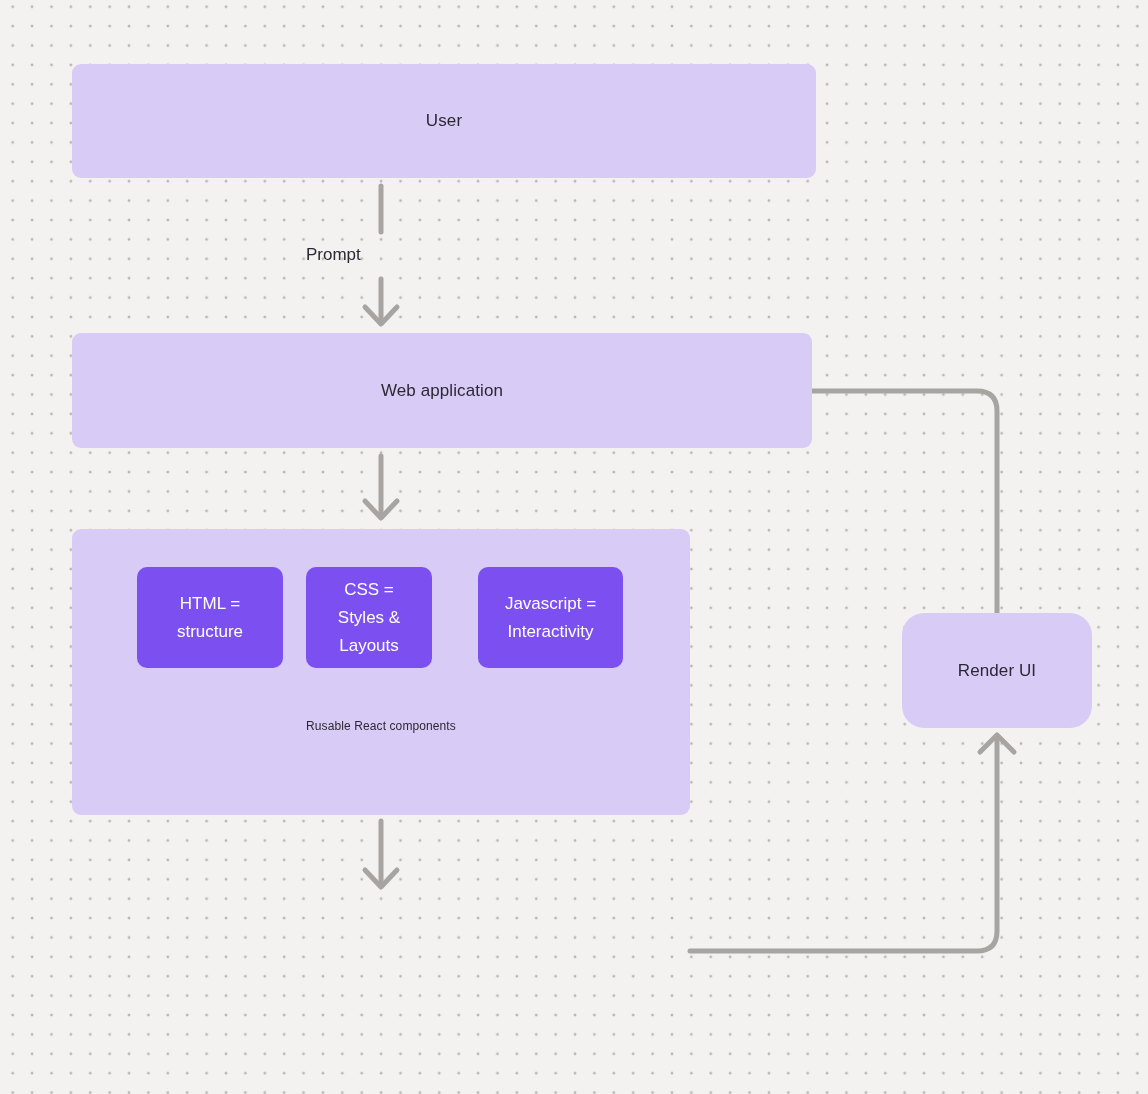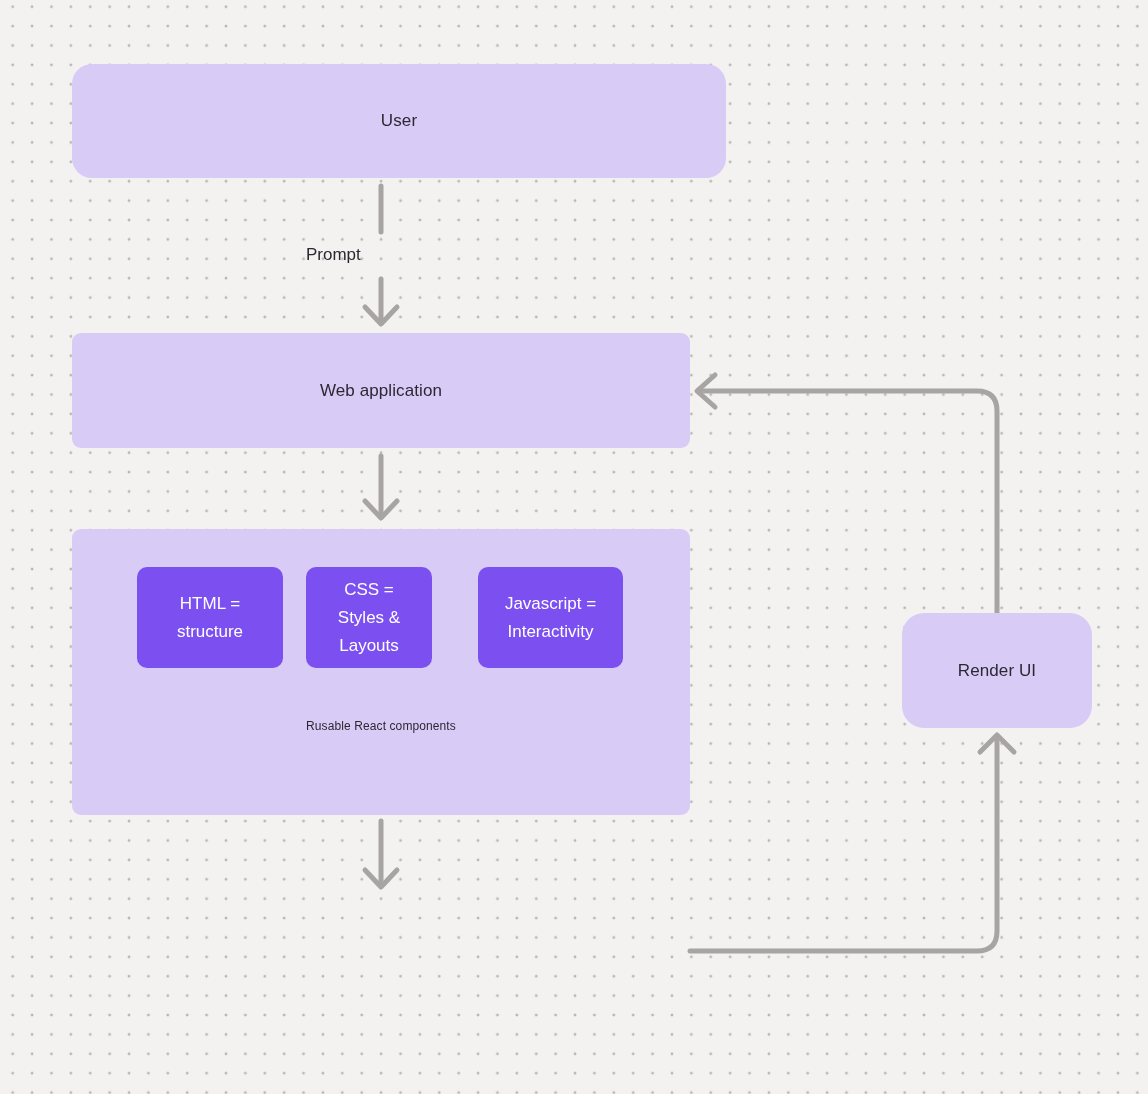--- a/index.html
+++ b/index.html
@@ -40,22 +40,22 @@
   .node{
     position:absolute;
     background:var(--node-fill);
     border-radius:9px;
     display:flex;align-items:center;justify-content:center;
     color:var(--text);
     font-size:17px;
     font-weight:500;
     letter-spacing:.1px;
   }
-  .node-user{left:72px;top:64px;width:654px;height:114px;border-radius:20px;}
-  .node-webapp{left:72px;top:333px;width:618px;height:115px;}
+  .node-user{left:72px;top:64px;width:744px;height:114px;}
+  .node-webapp{left:72px;top:333px;width:740px;height:115px;}
   .group-box{left:72px;top:529px;width:618px;height:286px;align-items:flex-start;}
   .node-vite{left:72px;top:894px;width:618px;height:114px;}
   .node-render{left:902px;top:613px;width:190px;height:115px;border-radius:22px;}
   .inner-node{
     position:absolute;
     background:var(--inner-node-fill);
     border-radius:10px;
     display:flex;align-items:center;justify-content:center;
     color:var(--inner-node-text);
     font-size:17px;

